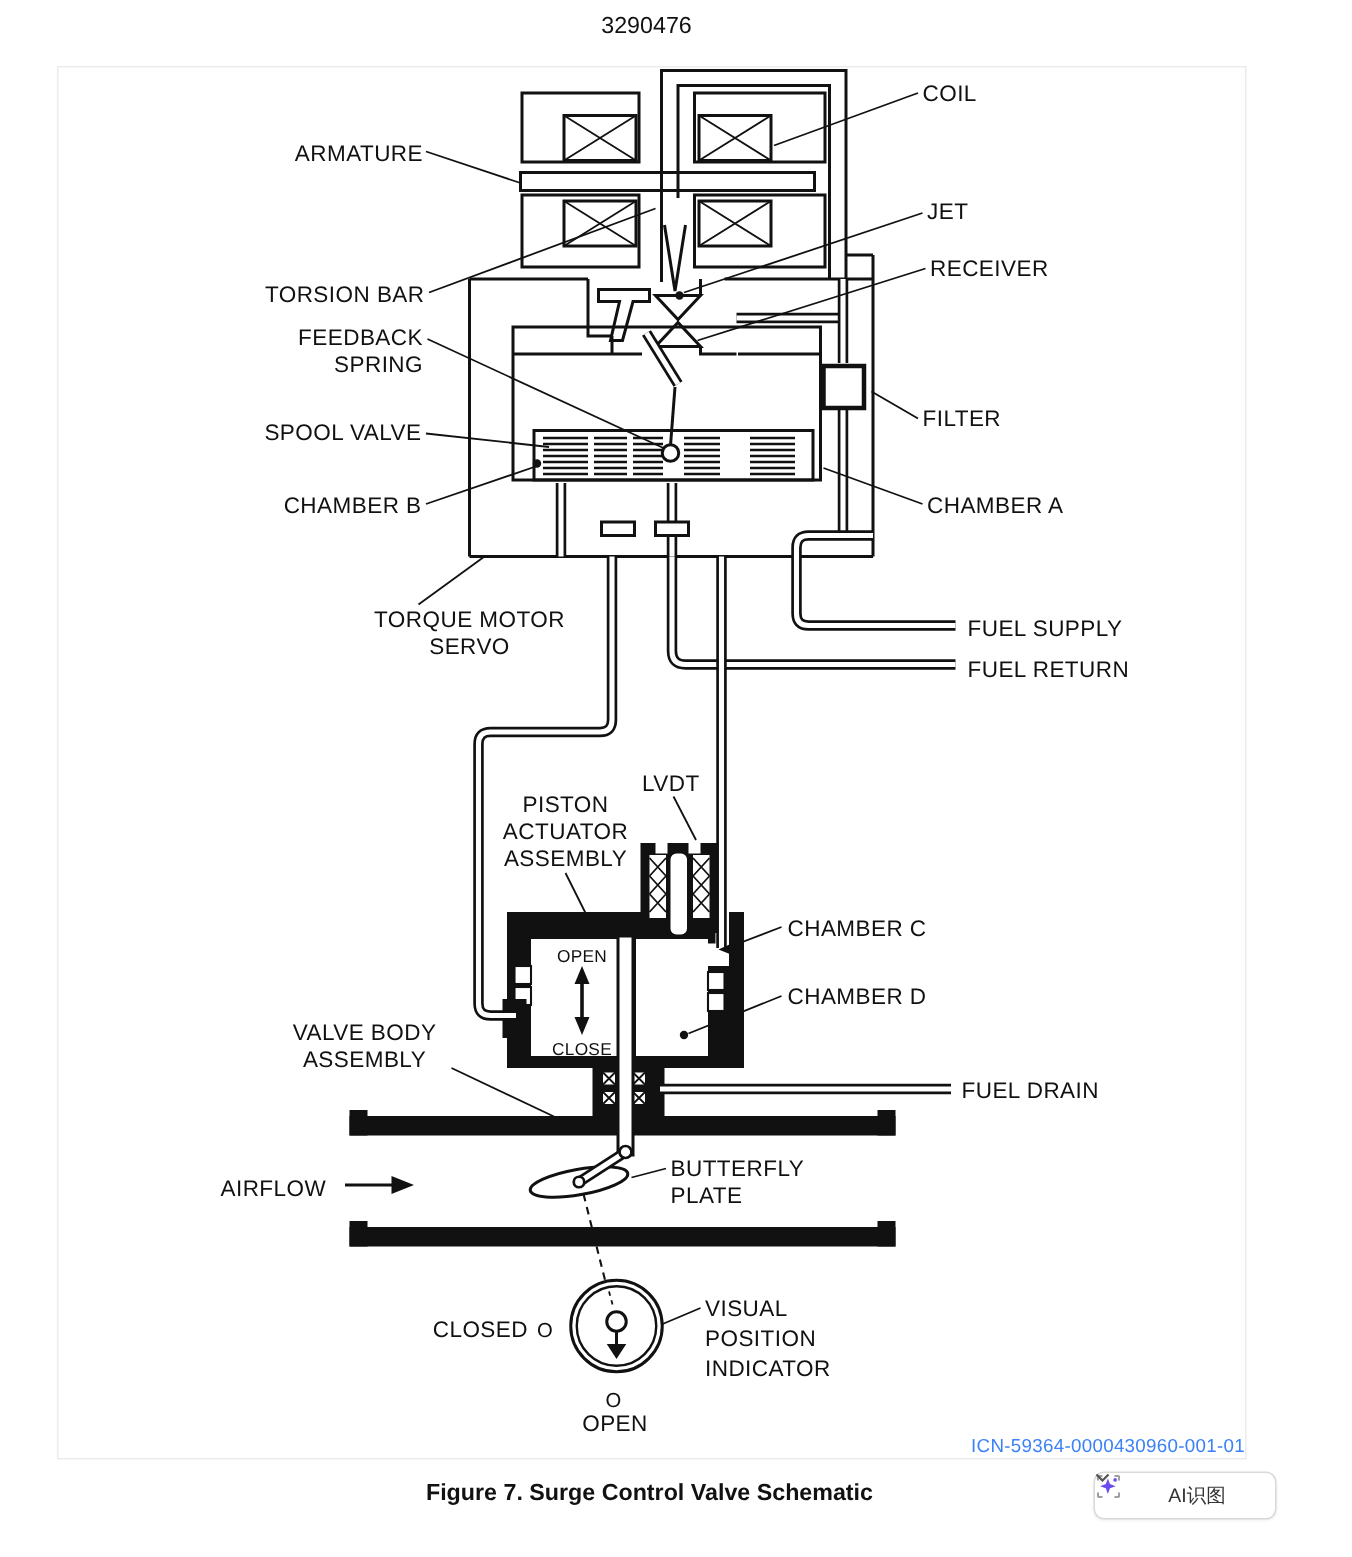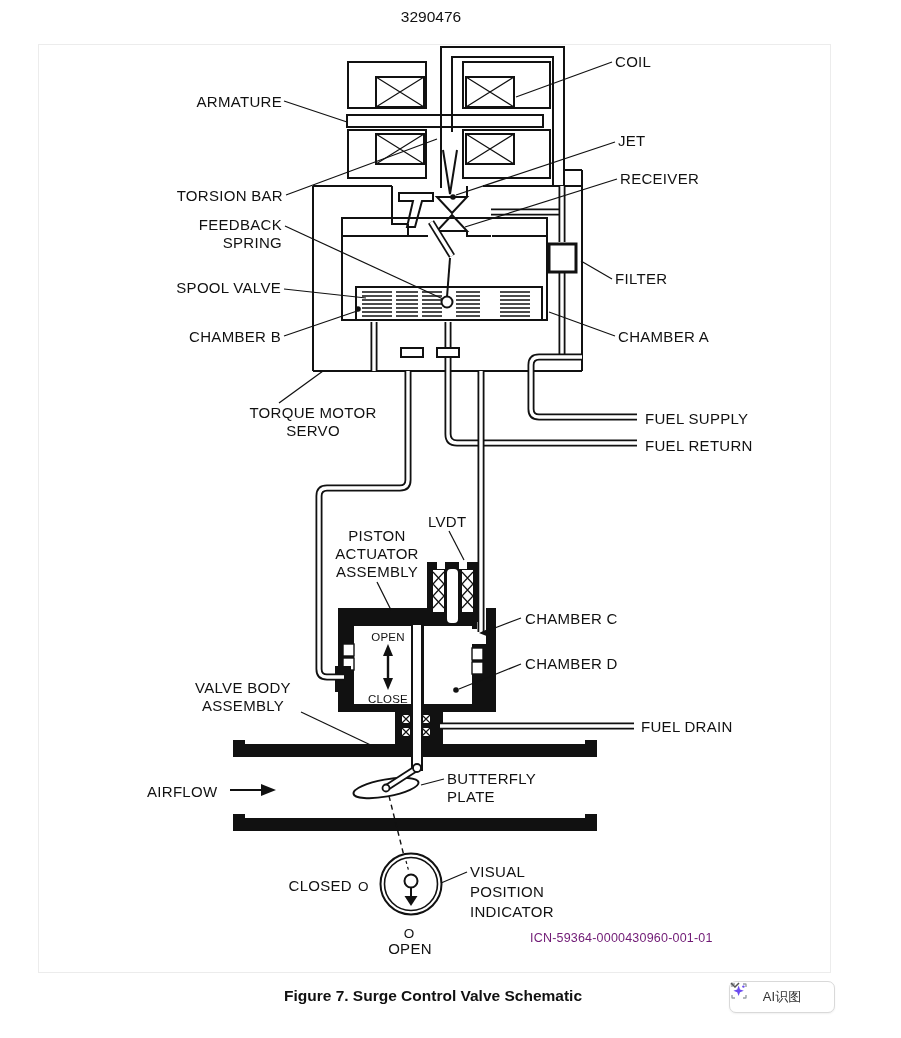--- a/index.html
+++ b/index.html
@@ -14,28 +14,28 @@
   .mk{font-size:13.5px;}
   .ttl{font-size:15.5px;}
   .ln{stroke:#111;stroke-width:2;fill:none;}
   .ln3{stroke:#111;stroke-width:3;fill:#fff;}
   .thin{stroke:#111;stroke-width:1.2;fill:none;}
   .hatch{stroke:#111;stroke-width:1.6;}
   .pipeB{stroke:#111;stroke-width:7;fill:none;stroke-linejoin:round;stroke-linecap:butt;}
   .pipeW{stroke:#fff;stroke-width:3.4;fill:none;stroke-linejoin:round;stroke-linecap:butt;}
   .blk{fill:#111;}
   .wht{fill:#fff;}
-  #icn{position:absolute;left:530px;top:931px;width:300px;text-align:left;
-       font-size:12.5px;color:#701a75;letter-spacing:.2px;}
+  #icn{position:absolute;left:530px;top:957px;width:300px;text-align:right;
+       font-size:12.5px;color:#3b82f6;letter-spacing:.2px;}
   #caption{position:absolute;left:0;top:987px;width:866px;text-align:center;
            font-weight:bold;font-size:15.5px;color:#111;}
   #ai-btn{position:absolute;left:729px;top:981px;width:104px;height:30px;
           background:#fff;border:1px solid #d9d9d9;border-radius:7px;
           display:flex;align-items:center;justify-content:center;gap:5px;
-          box-shadow:0 1px 2px rgba(0,0,0,.06);cursor:pointer;}
+          box-shadow:0 1px 2px rgba(0,0,0,.06);cursor:pointer;padding-left:16px;}
   #ai-btn span{font-size:13px;color:#333;}
 </style>
 </head>
 <body>
 
 <div id="stage">
   <div id="pageframe"></div>
 
   <svg width="901" height="1038" viewBox="0 0 901 1038">
 

